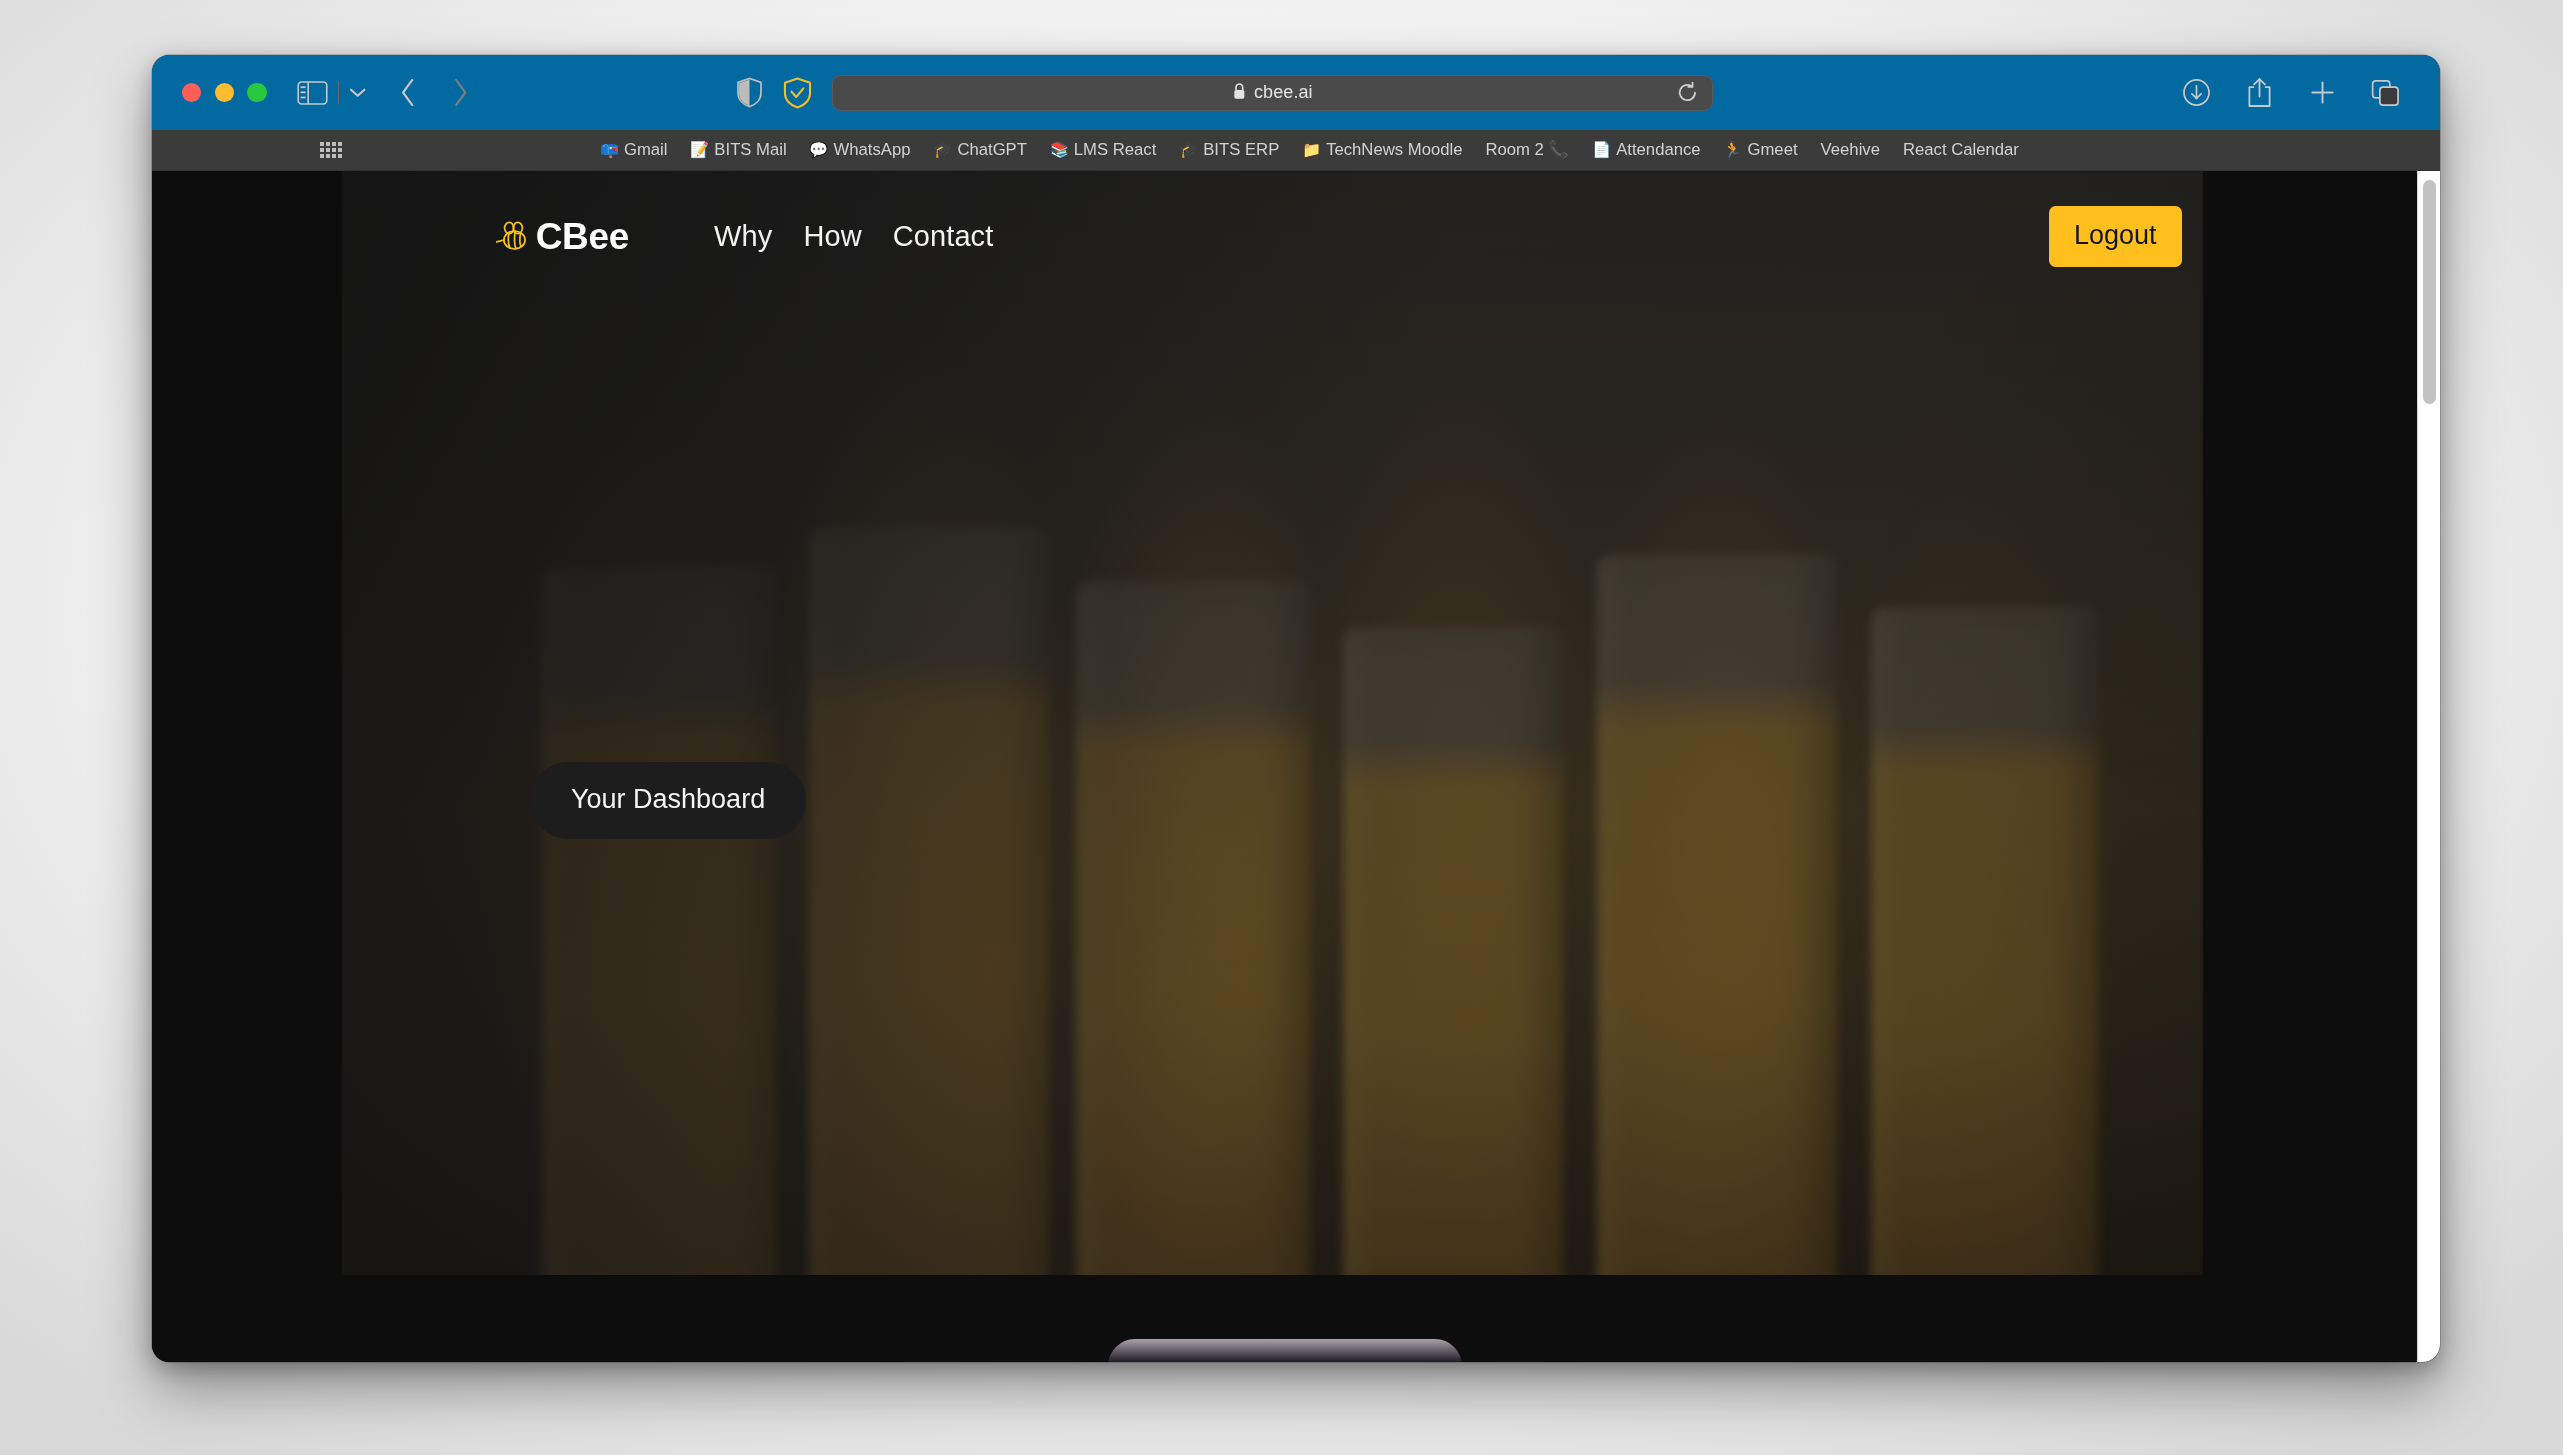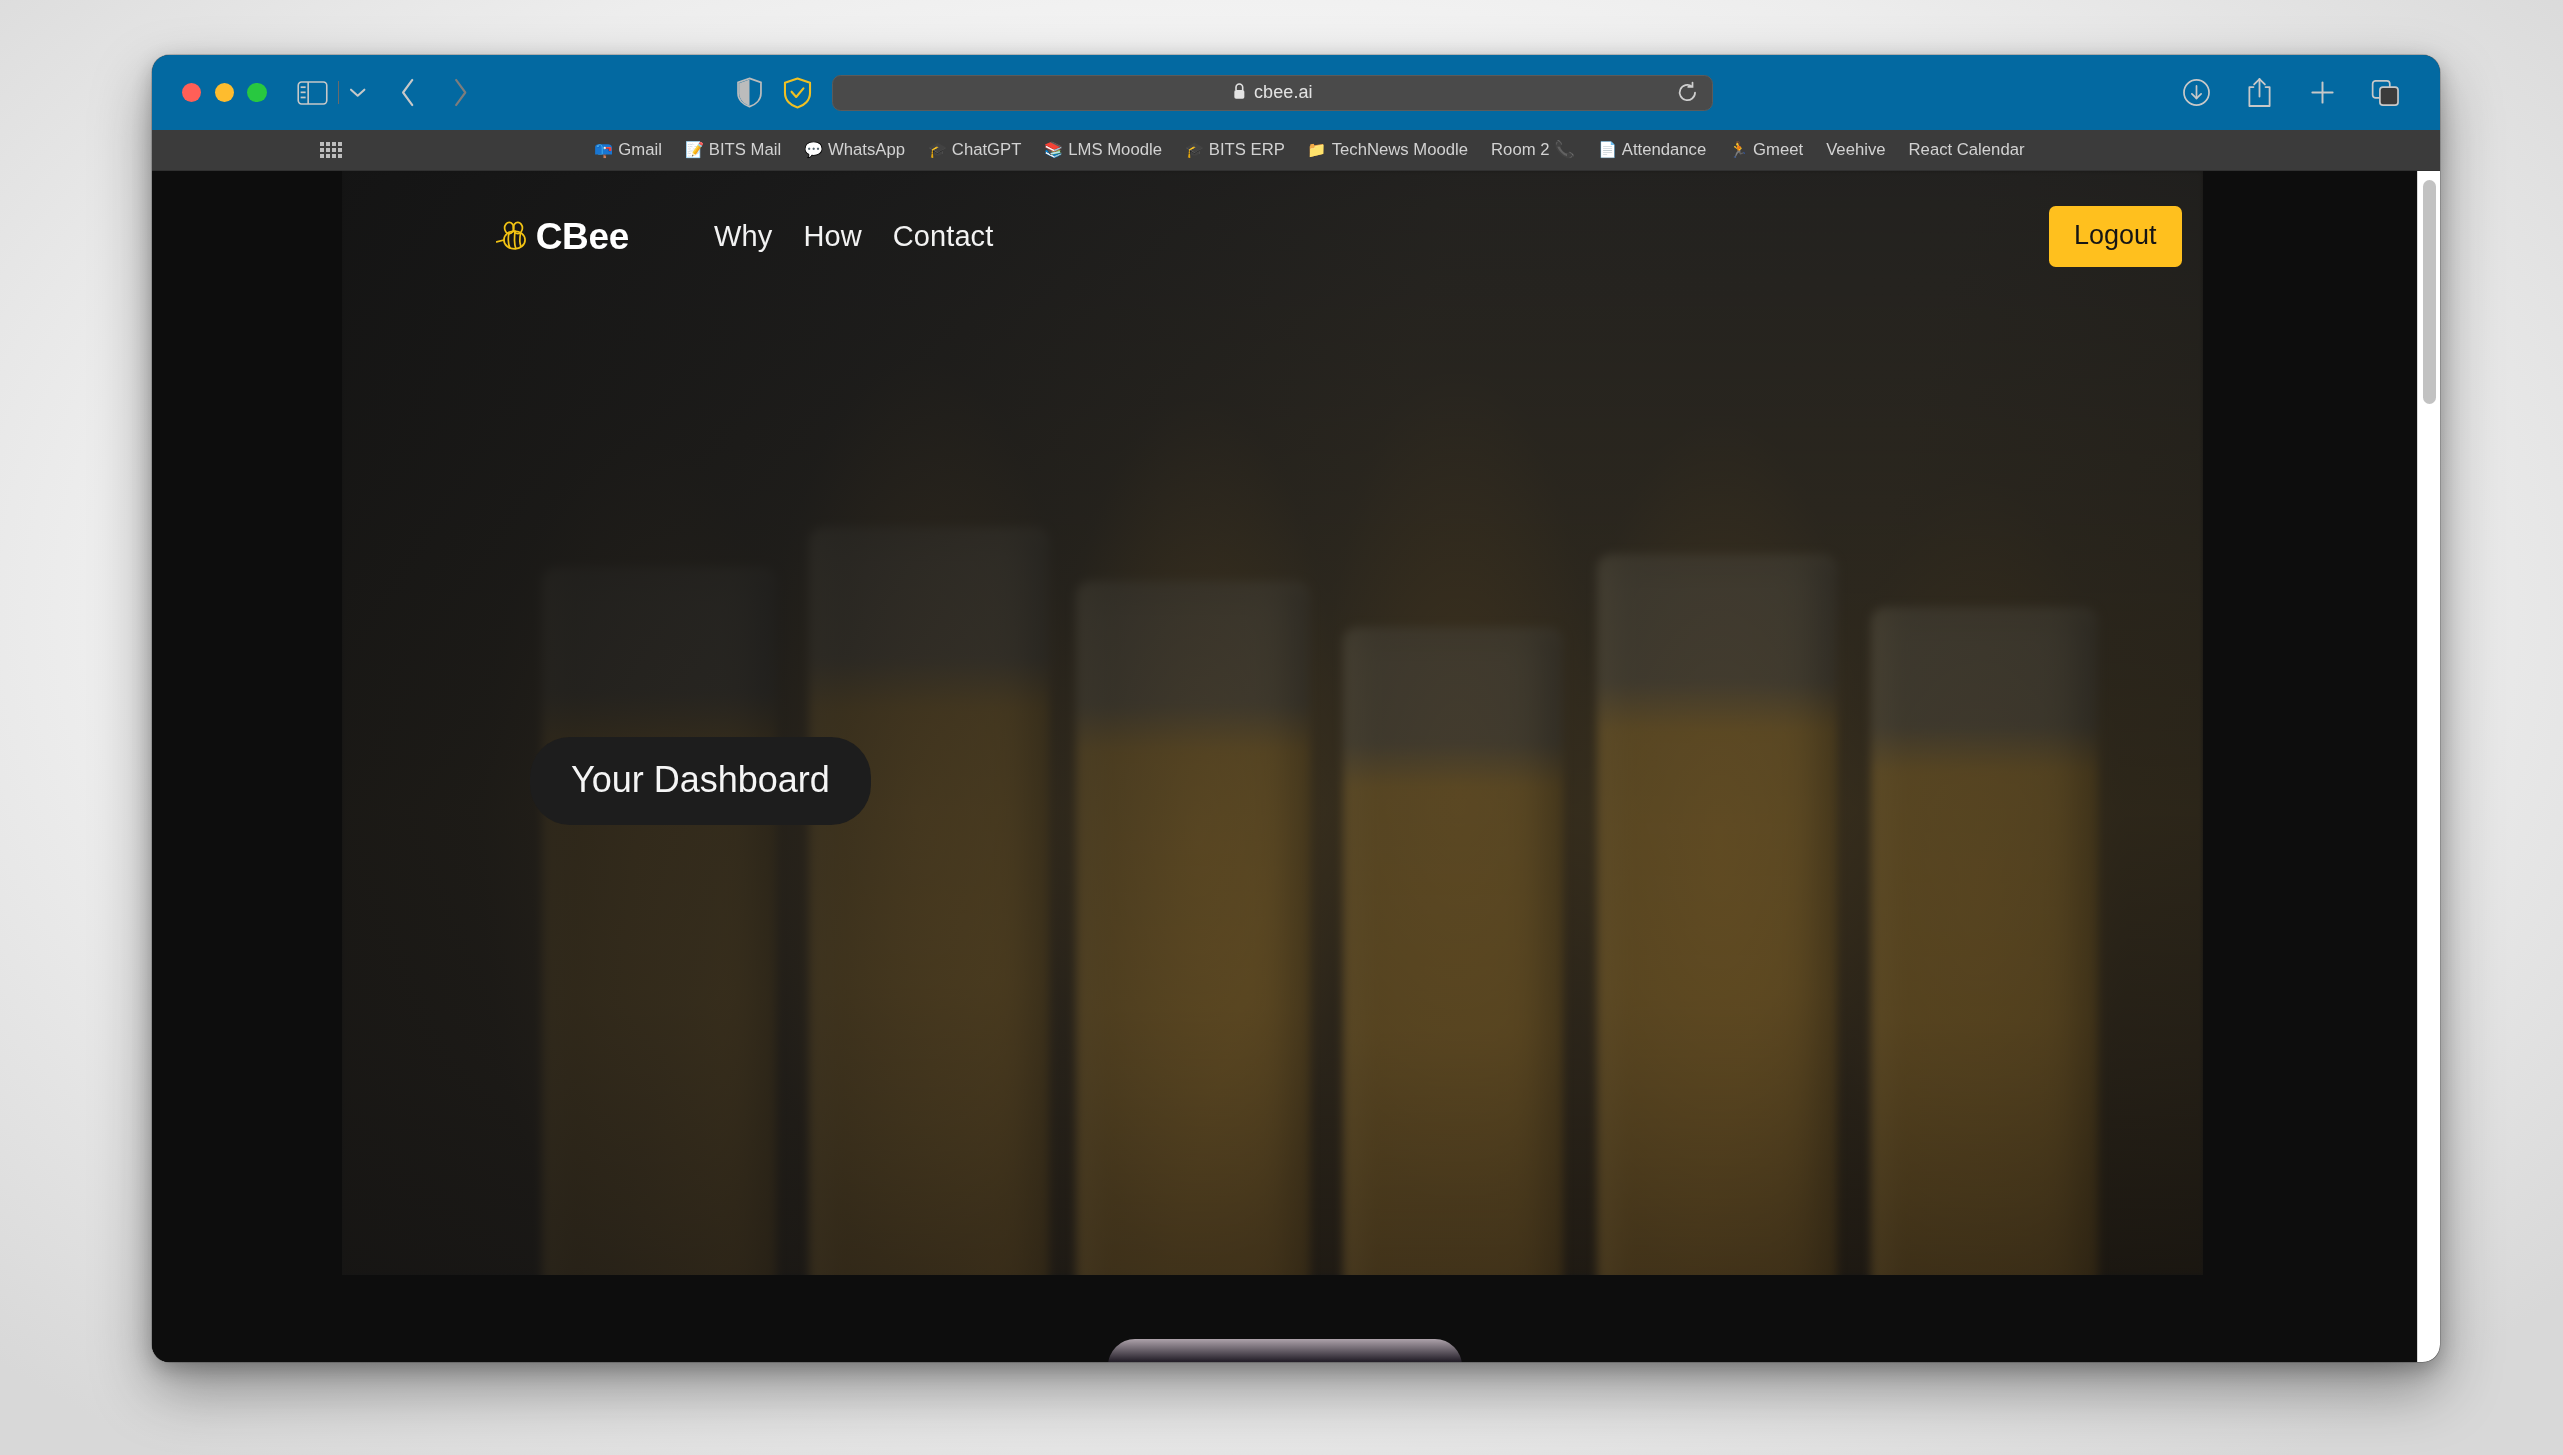--- a/index.html
+++ b/index.html
@@ -320,25 +320,25 @@
   #hero-title {
     color: #ececec;
     font-size: 79px;
     font-weight: 400;
     line-height: 1.22;
     letter-spacing: -0.7px;
     max-width: 1562px;
     text-shadow: 0 1.3px 13.3px rgba(0,0,0,0.55);
   }
   #dashboard-button {
-    margin-top: 72px;
+    margin-top: 97px;
     display: inline-block;
     background: #1d1d1d;
     color: #f5f5f5;
-    font-size: 36px;
+    font-size: 27px;
     border: none;
     border-radius: 40px;
     padding: 22px 41px 24px;
     cursor: pointer;
     font-family: "Liberation Sans", sans-serif;
   }
 
   
   #next-section-peek {
     position: absolute;
@@ -488,21 +488,21 @@
         <span class="bookmark">
           <span class="favicon">💬</span>
           <span>WhatsApp</span>
         </span>
         <span class="bookmark">
           <span class="favicon">🎓</span>
           <span>ChatGPT</span>
         </span>
         <span class="bookmark">
           <span class="favicon">📚</span>
-          <span>LMS Moodle</span>
+          <span>LMS React</span>
         </span>
         <span class="bookmark">
           <span class="favicon">🎓</span>
           <span>BITS ERP</span>
         </span>
         <span class="bookmark">
           <span class="favicon">📁</span>
           <span>TechNews Moodle</span>
         </span>
         <span class="bookmark">

